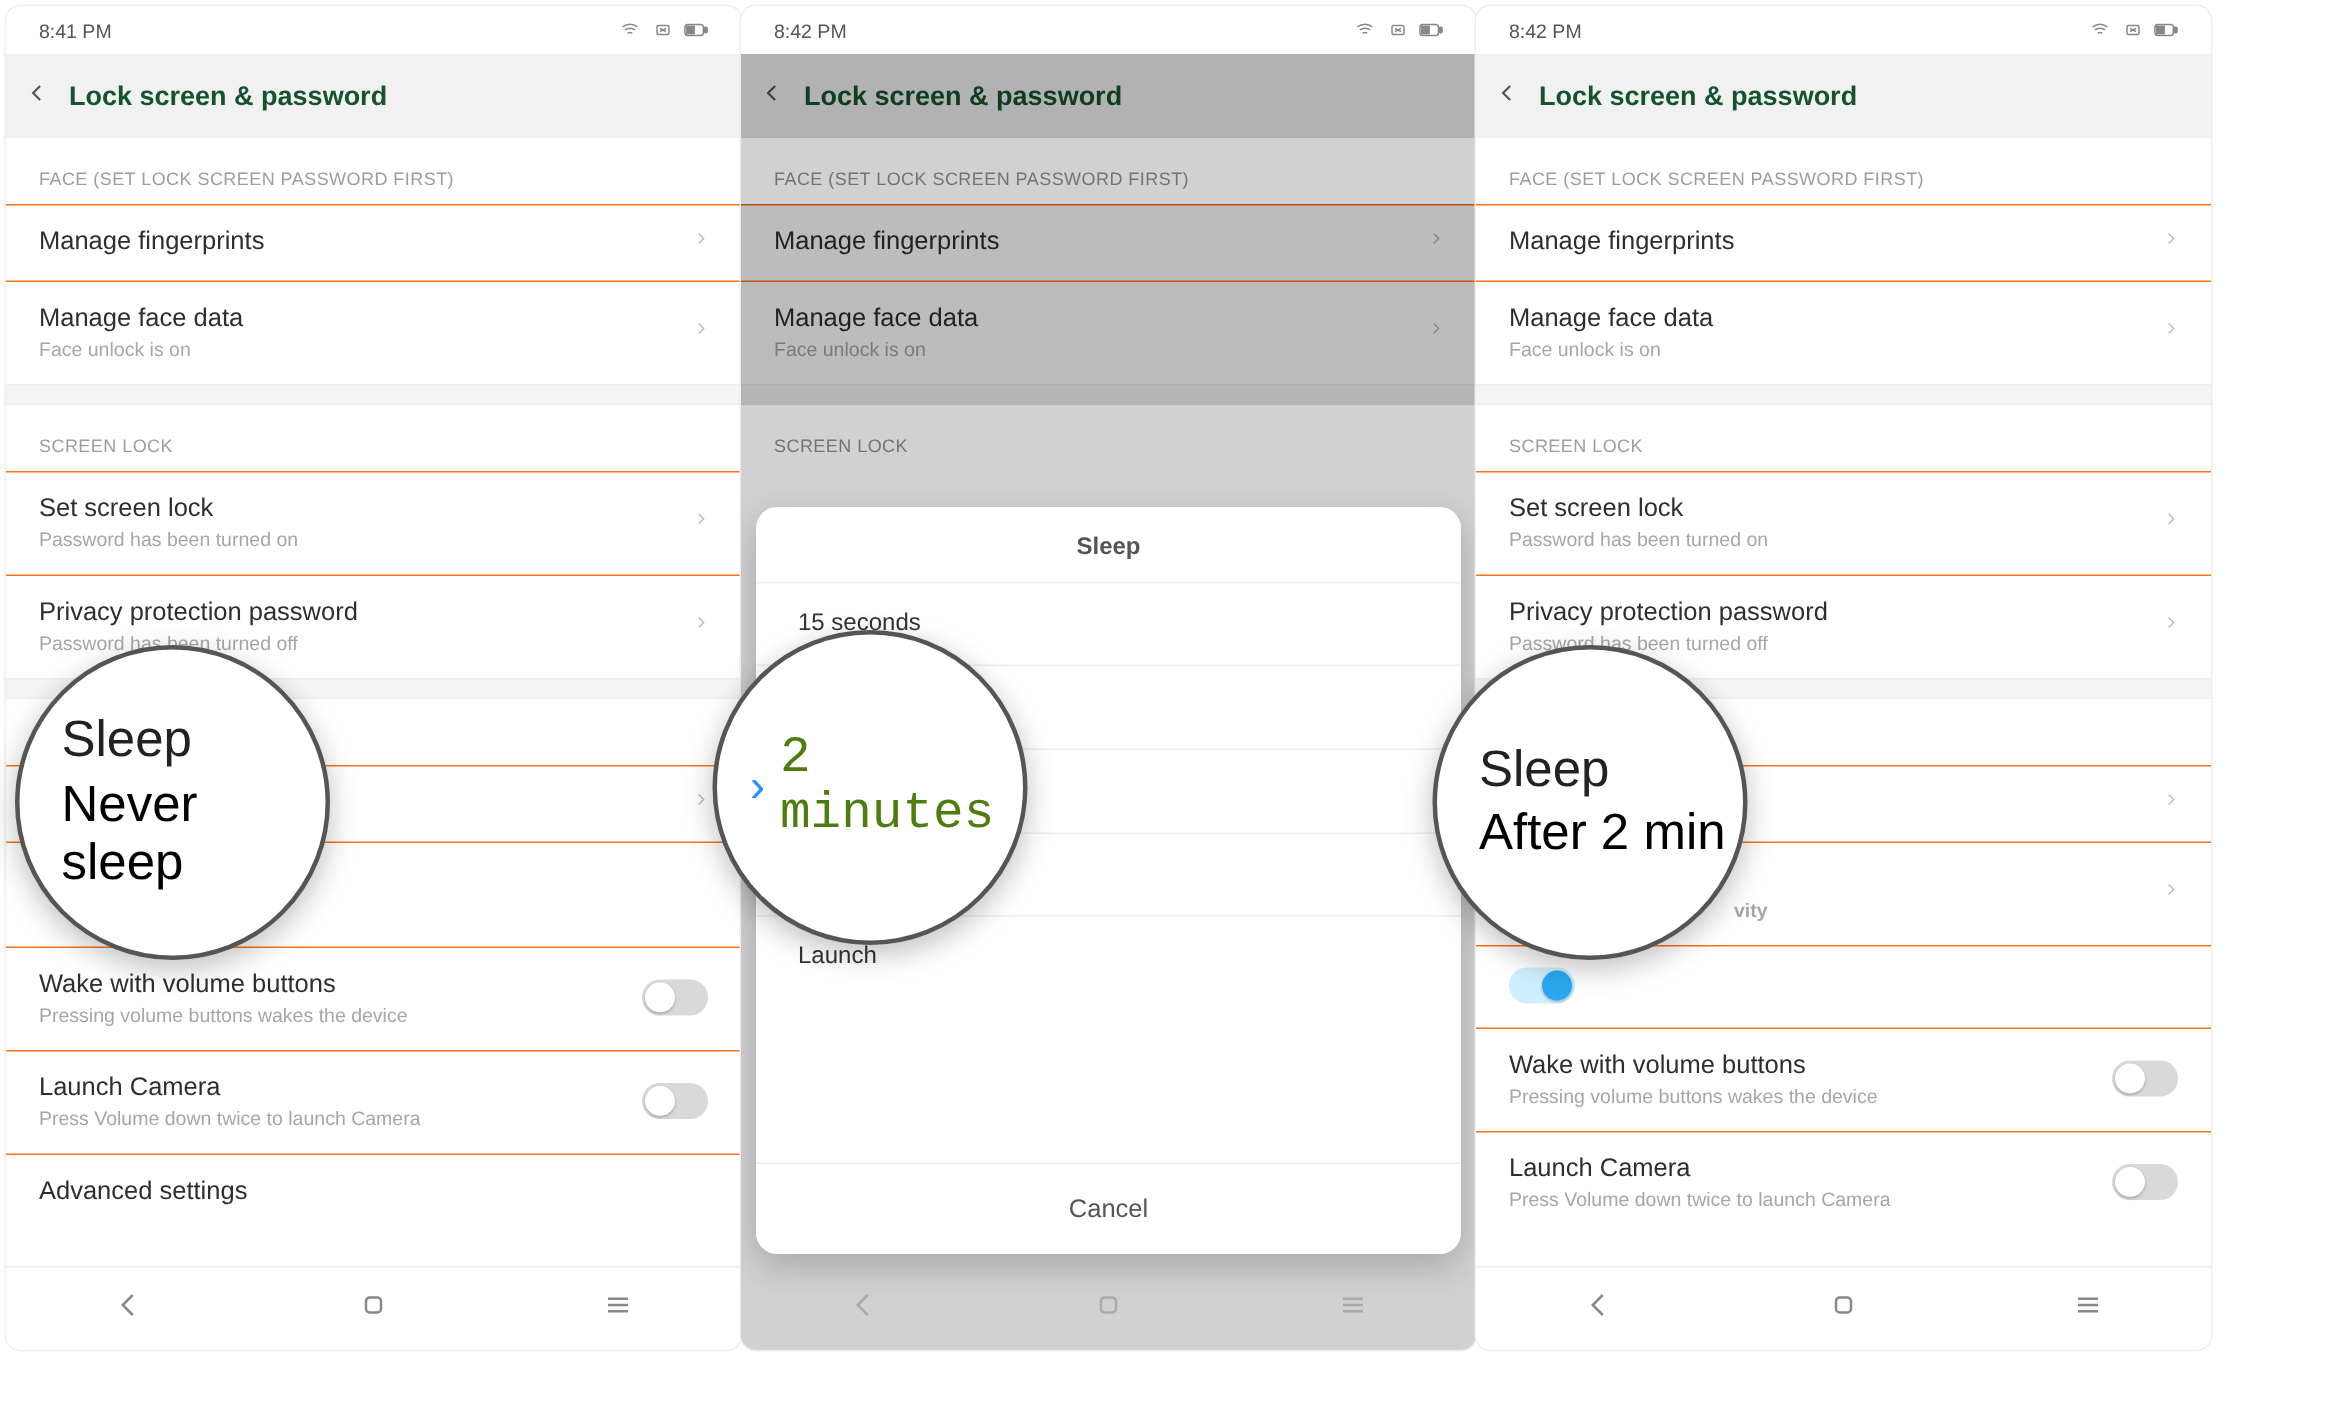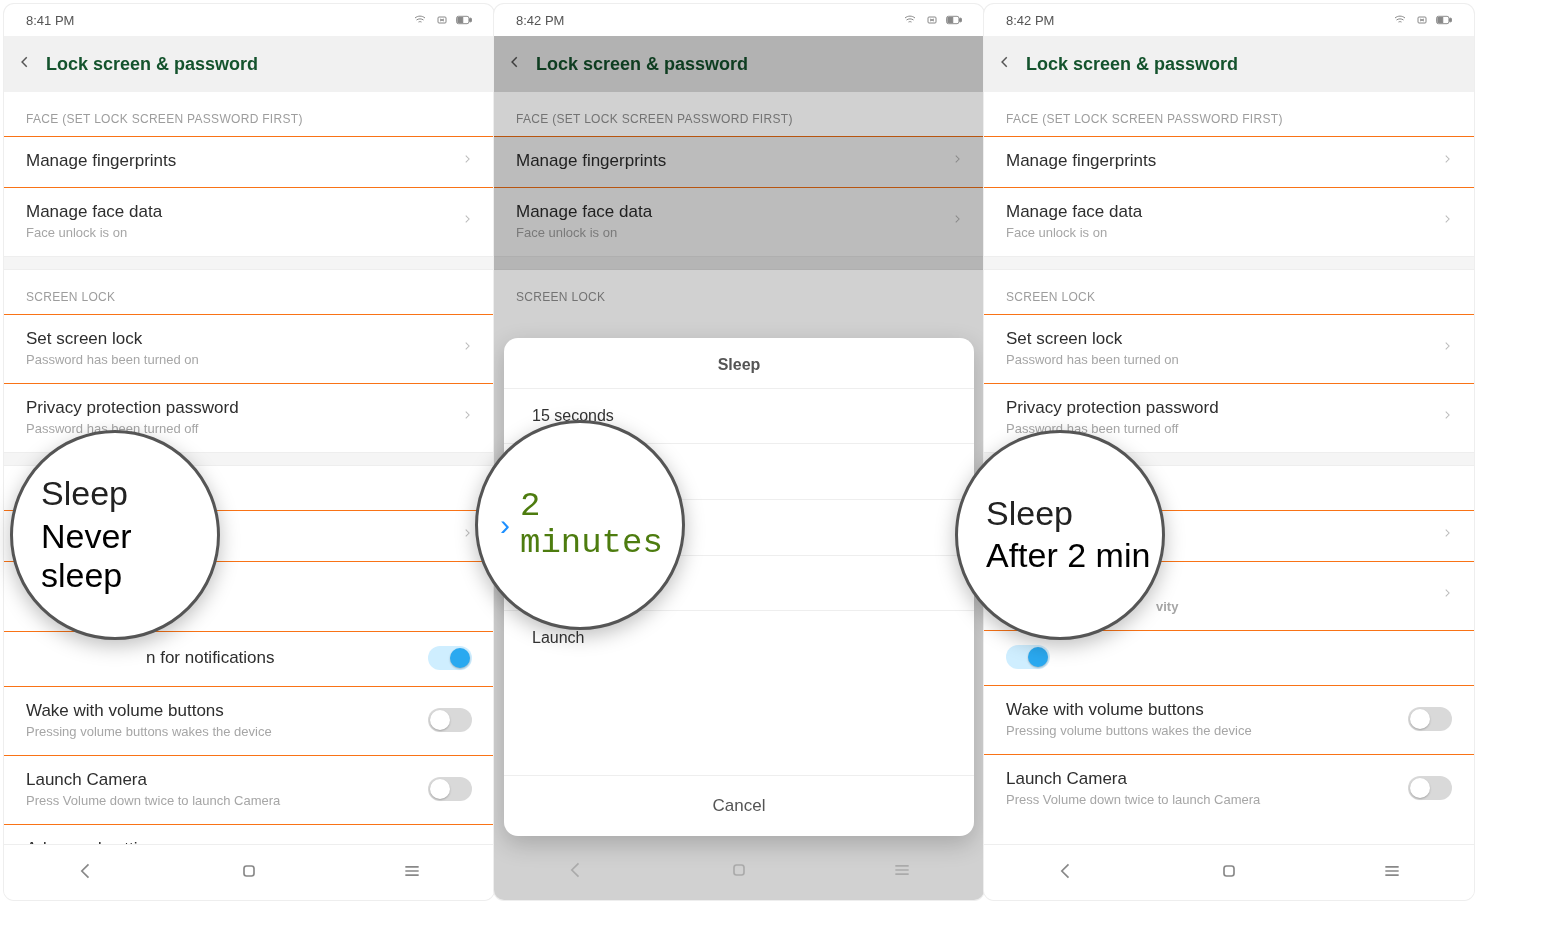--- a/index.html
+++ b/index.html
@@ -121,26 +121,20 @@
           </div>
         <span class="chev"><svg viewBox="0 0 24 24" fill="none" stroke="#bbb" stroke-width="2.5">
               <path d="M9 4l8 8-8 8"></path>
             </svg></span>
       </div>
       <div class="row" style="height:70px;">
         <div class="txt"></div>
       </div>
       <div class="row">
         <div class="txt">
-            <div class="title" style="padding-left:120px;">n for notifications</div>
-          </div>
-        <div class="toggle on"></div>
-      </div>
-      <div class="row">
-        <div class="txt">
           <div class="title">Wake with volume buttons</div>
           <div class="sub">Pressing volume buttons wakes the device</div>
         </div>
         <div class="toggle"></div>
       </div>
       <div class="row">
         <div class="txt">
           <div class="title">Launch Camera</div>
           <div class="sub">Press Volume down twice to launch Camera</div>
         </div>

